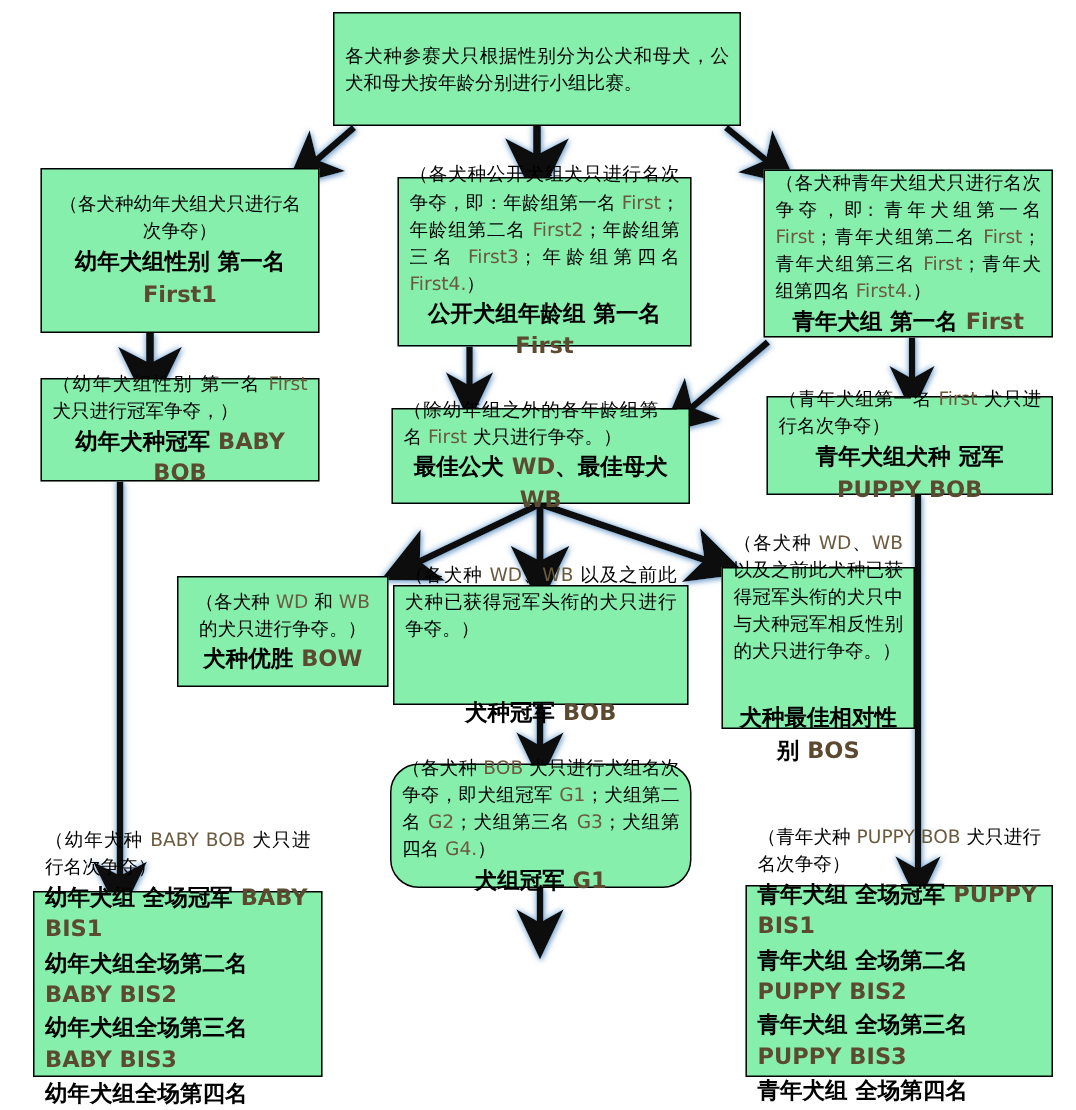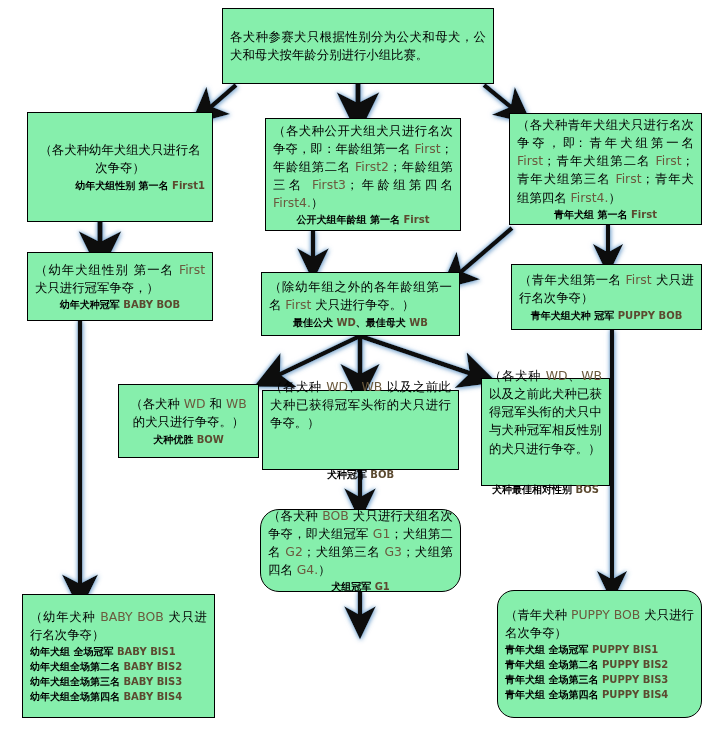--- a/index.html
+++ b/index.html
@@ -21,21 +21,21 @@
     z-index:5;
   }
   .desc{
     font-size:12.4px;
     line-height:1.46;
     text-align:center;
     font-weight:400;
   }
   .desc.just{text-align:justify;text-align-last:left;}
   .res{
-    font-size:10px;
+    font-size:15px;
     line-height:1.42;
     text-align:center;
     font-weight:bold;
     margin-top:1px;
   }
   .res.left{text-align:left;}
   .en{
     color:#6b5a3e;
     font-family:"DejaVu Sans","Liberation Sans",sans-serif;
   }
@@ -89,21 +89,21 @@
       <path d="M80,321 L80,592" stroke-width="4.4" marker-end="url(#ah)"></path>
 
       <path d="M612,330 L612,586" stroke-width="4.2" marker-end="url(#ahb)"></path>
     </g>
   </svg>
 
   <div class="box" style="left:222px;top:8px;width:272px;height:76px;">
     <div class="desc just">各犬种参赛犬只根据性别分为公犬和母犬，公犬和母犬按年龄分别进行小组比赛。</div>
   </div>
 
-  <div class="box" style="left:27px;top:112px;width:186px;height:110px;align-items:flex-end;">
+  <div class="box" style="left:27px;top:112px;width:186px;height:110px;">
     <div class="desc">（各犬种幼年犬组犬只进行名次争夺）</div>
     <div class="res">幼年犬组性别 第一名 <span class="en-b">First1</span></div>
   </div>
 
   <div class="box" style="left:265px;top:118px;width:196px;height:113px;">
     <div class="desc just">（各犬种公开犬组犬只进行名次争夺，即：年龄组第一名 <span class="en">First</span>；年龄组第二名 <span class="en">First2</span>；年龄组第三名 <span class="en">First3</span>；年龄组第四名 <span class="en">First4.</span>）</div>
     <div class="res">公开犬组年龄组 第一名 <span class="en-b">First</span></div>
   </div>
 
   <div class="box" style="left:509px;top:113px;width:193px;height:112px;">
@@ -148,21 +148,21 @@
 
   <div class="box" style="left:22px;top:594px;width:193px;height:124px;">
     <div class="desc just">（幼年犬种 <span class="en">BABY BOB</span> 犬只进行名次争夺）</div>
     <div class="res left">幼年犬组 全场冠军 <span class="en-b">BABY BIS1</span></div>
     <div class="res left">幼年犬组全场第二名 <span class="en-b">BABY BIS2</span></div>
     <div class="res left">幼年犬组全场第三名 <span class="en-b">BABY BIS3</span></div>
     <div class="res left">幼年犬组全场第四名 <span class="en-b">BABY BIS4</span></div>
   </div>
 
 
-  <div class="box" style="left:497px;top:590px;width:205px;height:128px;border-radius:17px;">
+  <div class="box" style="left:497px;top:590px;width:205px;height:128px;">
     <div class="desc just">（青年犬种 <span class="en">PUPPY BOB</span> 犬只进行名次争夺）</div>
     <div class="res left">青年犬组 全场冠军 <span class="en-b">PUPPY BIS1</span></div>
     <div class="res left">青年犬组 全场第二名 <span class="en-b">PUPPY BIS2</span></div>
     <div class="res left">青年犬组 全场第三名 <span class="en-b">PUPPY BIS3</span></div>
     <div class="res left">青年犬组 全场第四名 <span class="en-b">PUPPY BIS4</span></div>
   </div>
 
 </div>
 
 </body></html>

